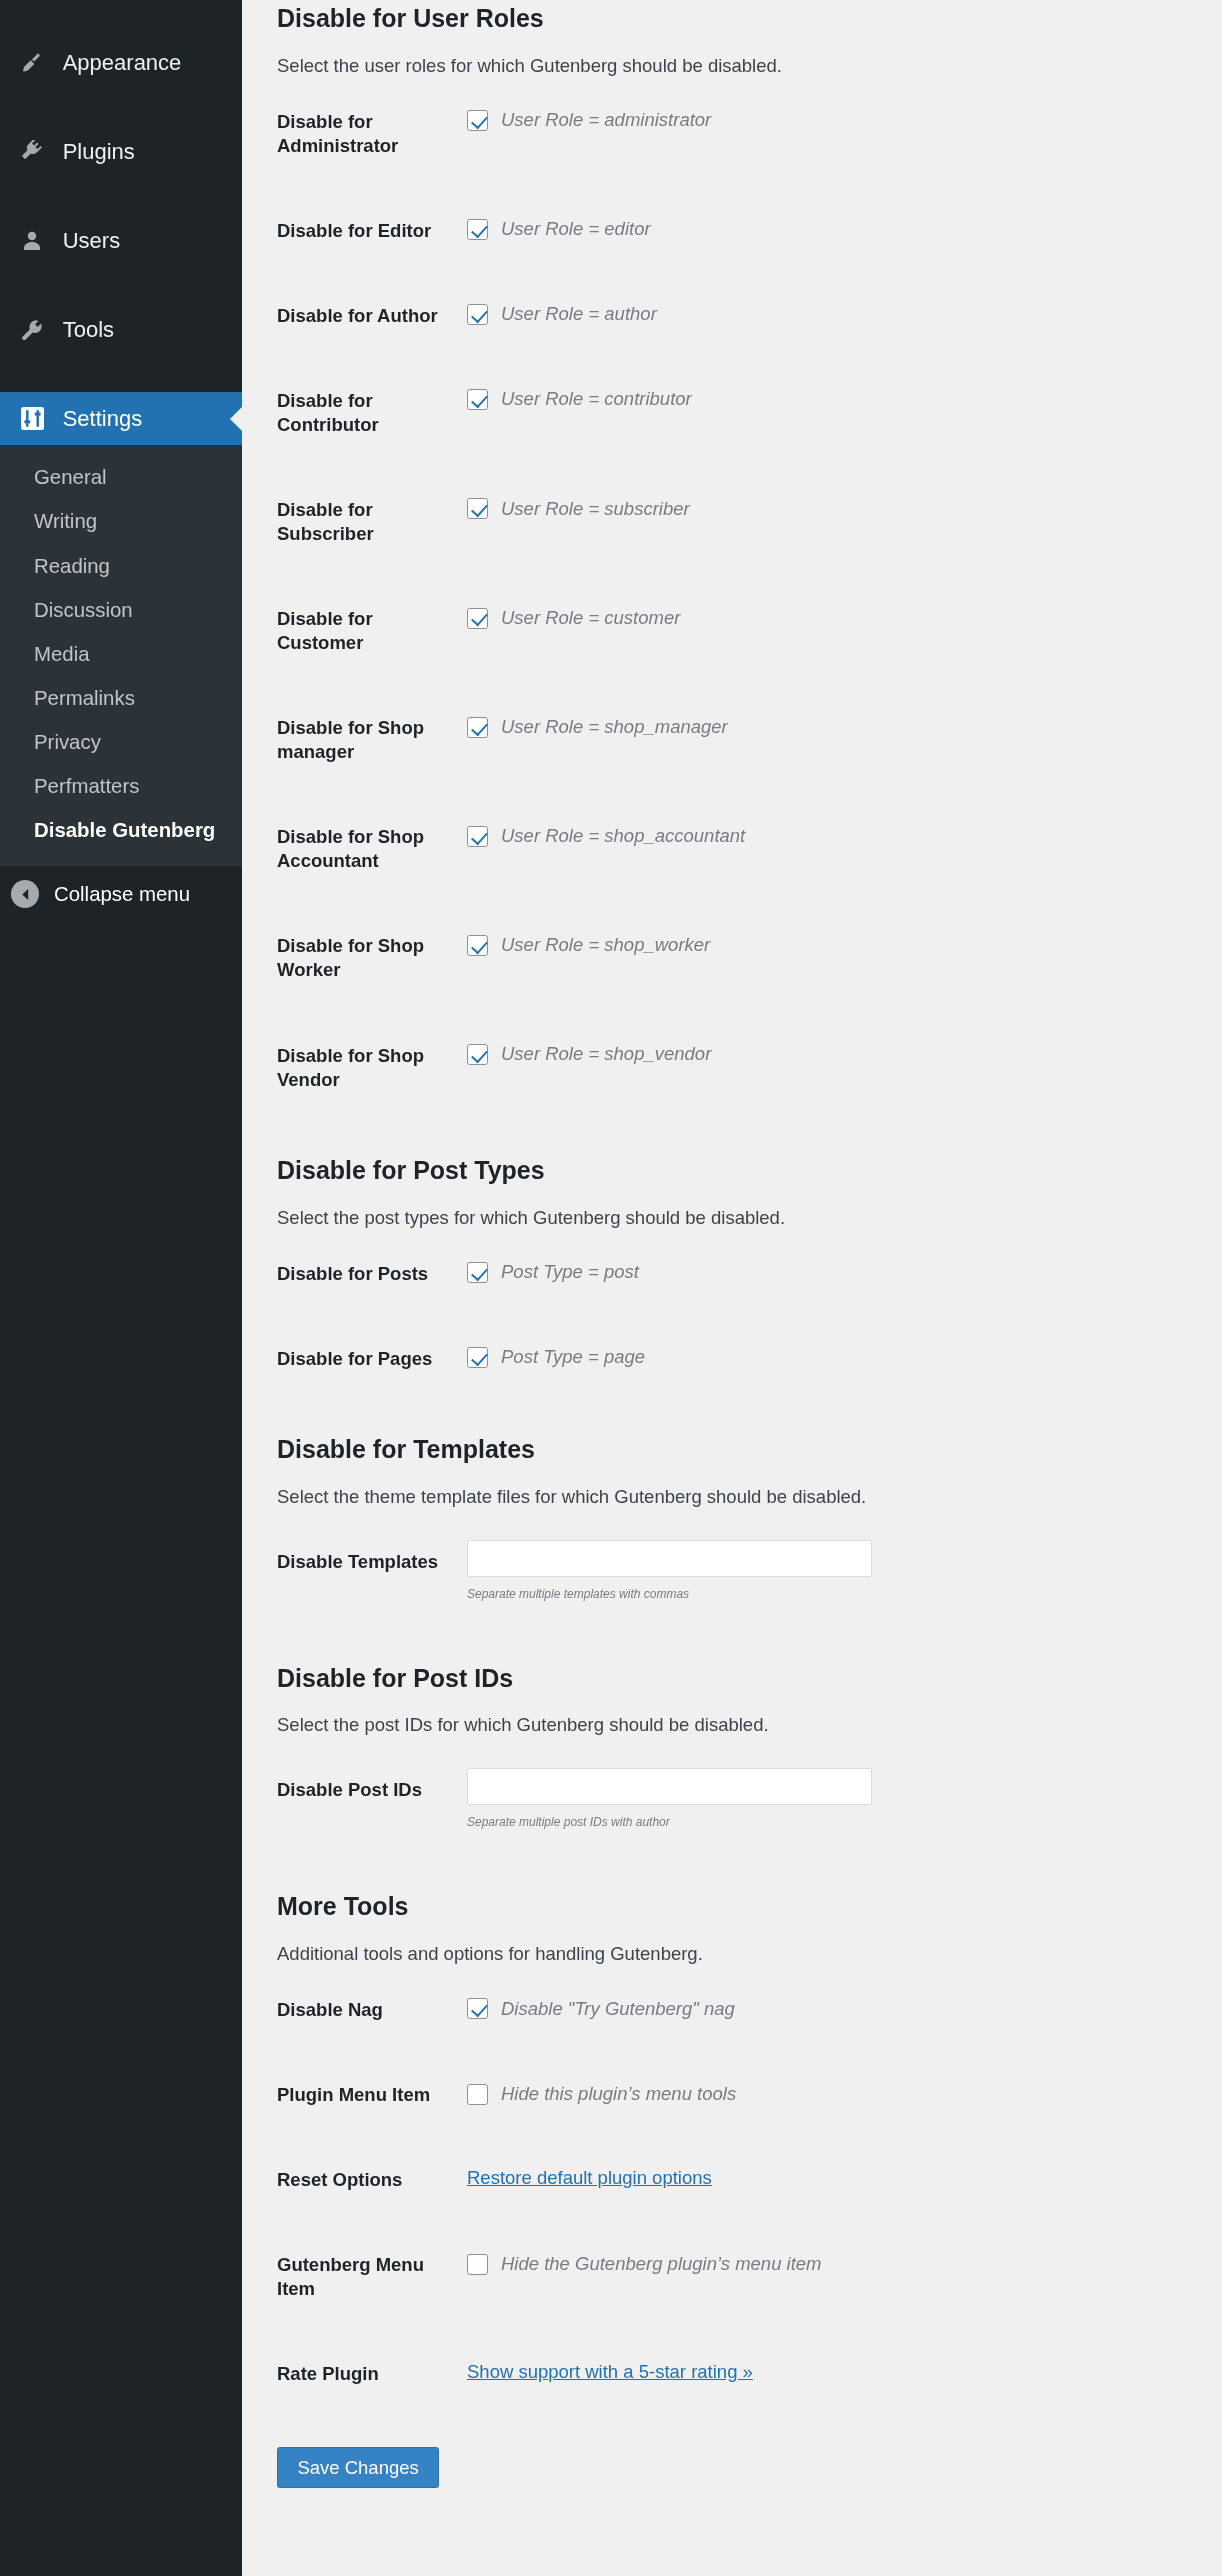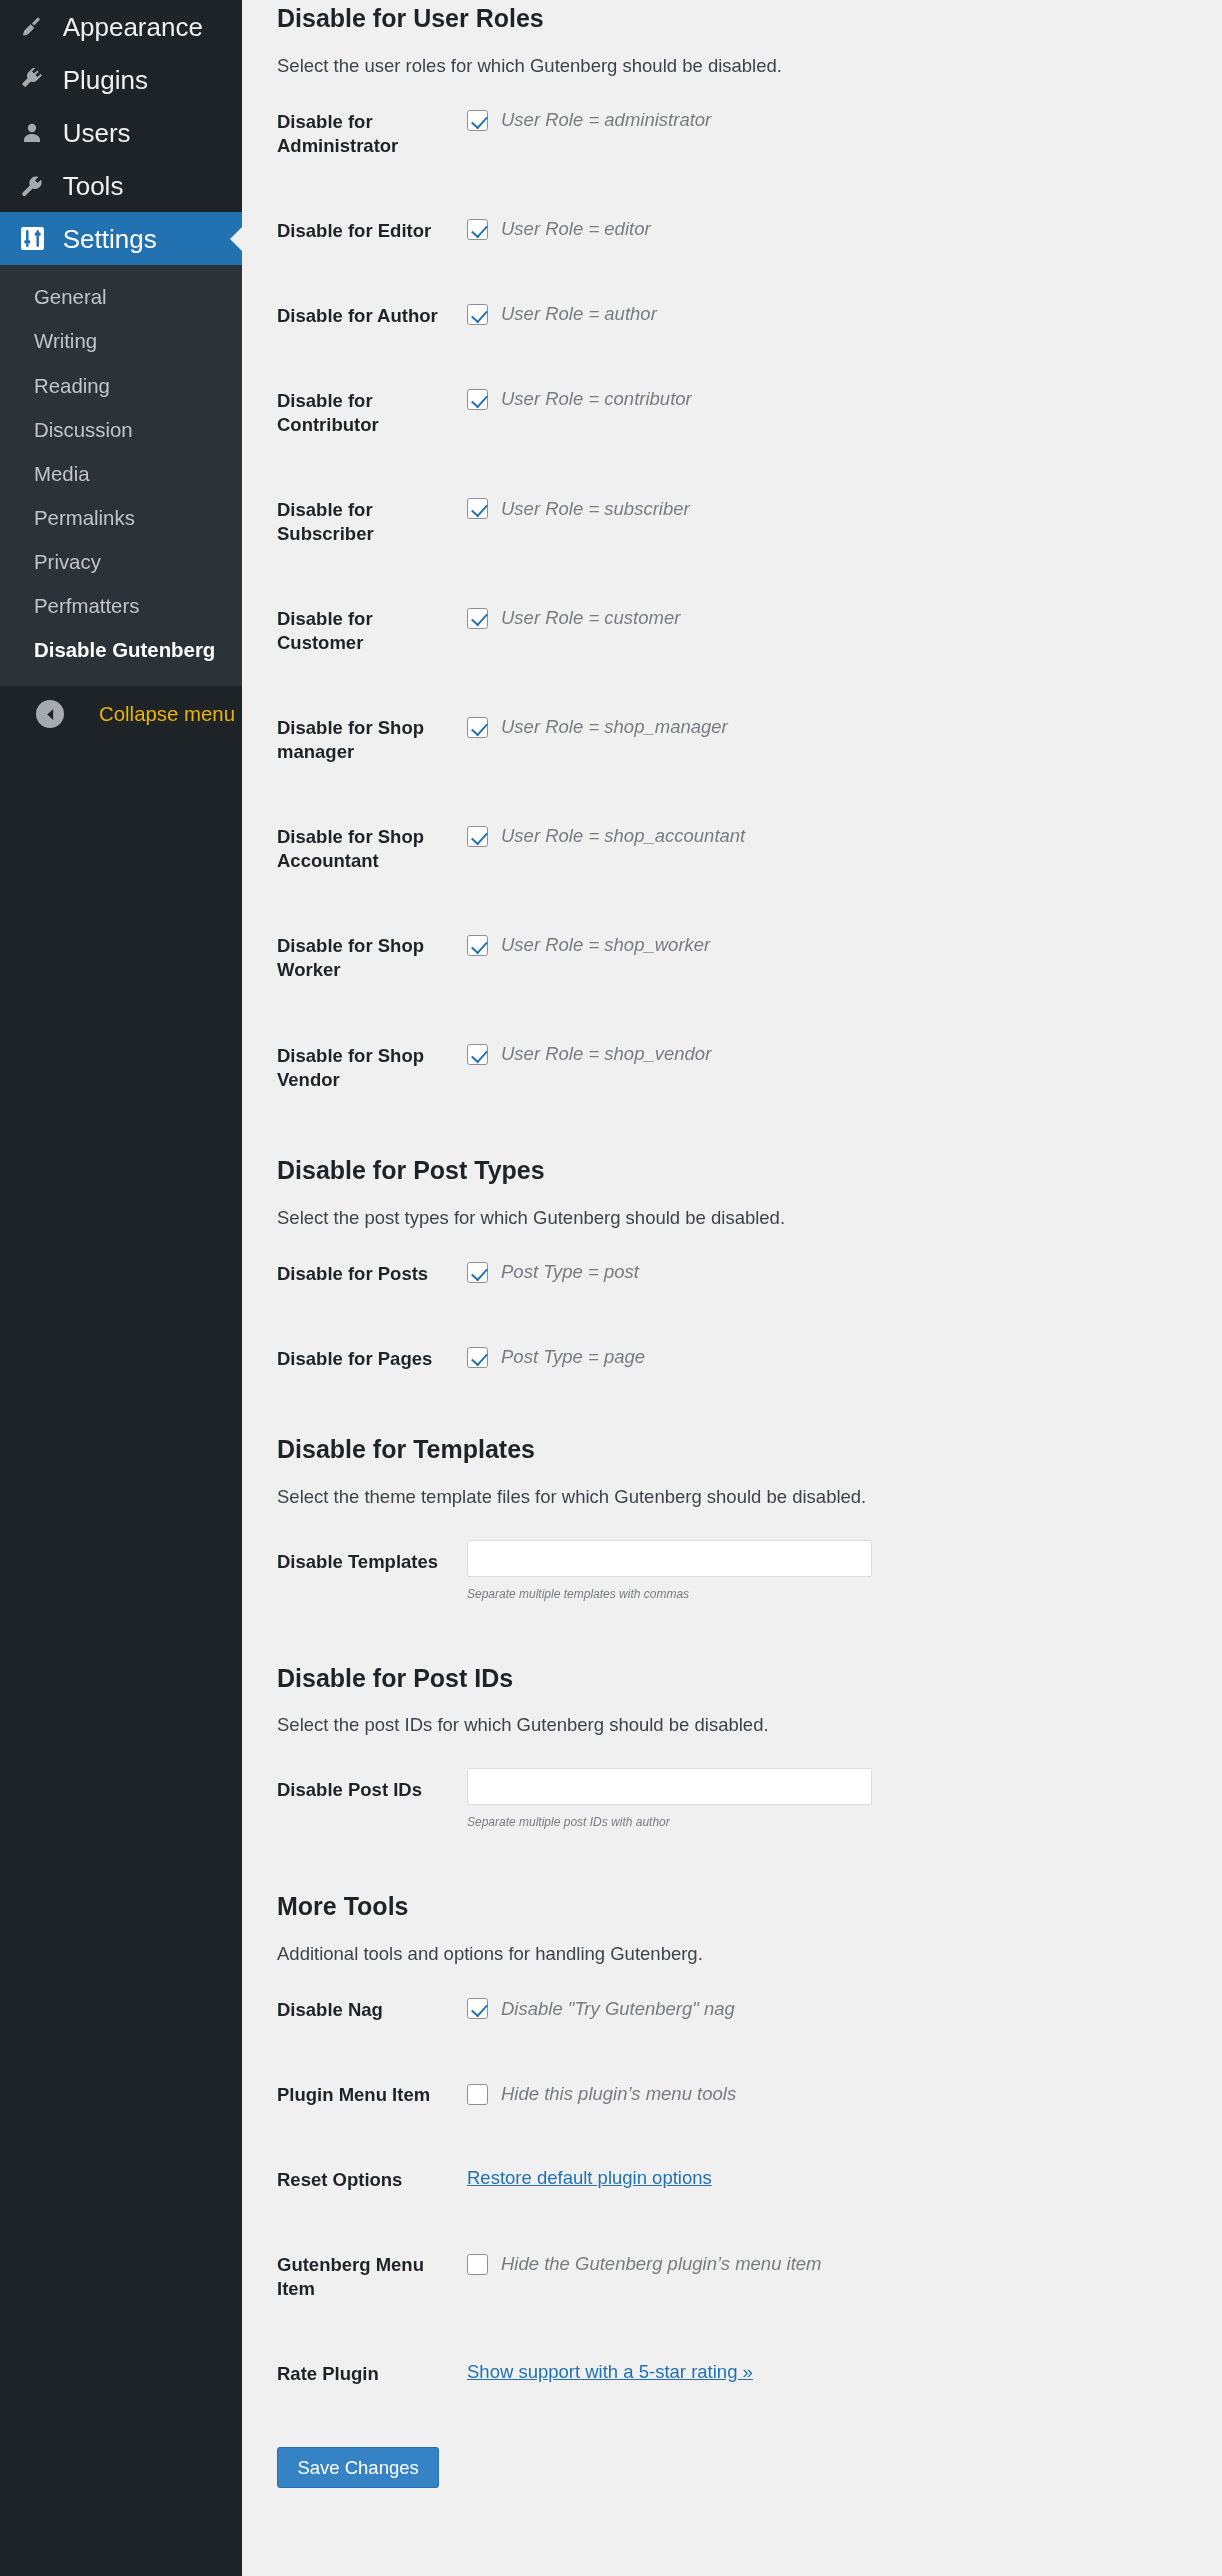--- a/index.html
+++ b/index.html
@@ -21,24 +21,25 @@
     color: #f0f0f1;
     position: relative;
     padding-top: 0;
   }
   .menu-top { background: #1d2327; }
   .menu-item {
     display: flex;
     align-items: center;
     height: 53px;
     padding: 0 0 0 20.4px;
-    font-size: 26px;
+    font-size: 22px;
     color: #f0f0f1;
     position: relative;
     cursor: pointer;
+    margin-top: 36px;
   }
   .menu-item .mi-icon {
     width: 33px; flex: 0 0 33px;
     display: flex; align-items: center; justify-content: flex-start;
     color: #a7aaad;
     margin-right: 9.3px;
   }
   .menu-item .mi-label { line-height: 1; }
   .menu-item.current {
     background: #2271b1;
@@ -61,26 +62,25 @@
     font-size: 20.4px;
     color: #c3c4c7;
     cursor: pointer;
     line-height: 1.35;
   }
   .submenu-item.current { color: #fff; font-weight: bold; }
 
   .collapse {
     display: flex; align-items: center;
     height: 56px;
-    padding-left: 36px;
+    padding-left: 11px;
     font-size: 20.4px;
-    color: #eab308;
+    color: #ffffff;
     cursor: pointer;
     background: #1d2327;
-    gap: 20px;
   }
   .collapse .circ {
     width: 28px; height: 28px; border-radius: 50%;
     background: #a7aaad;
     display: flex; align-items: center; justify-content: center;
     margin-right: 15px;
     flex: 0 0 28px;
   }
 
   

